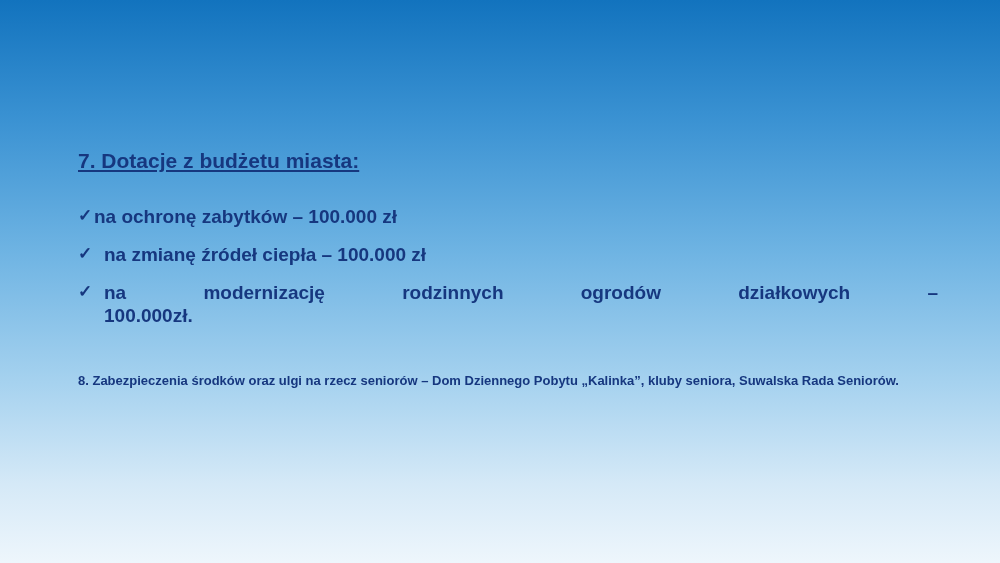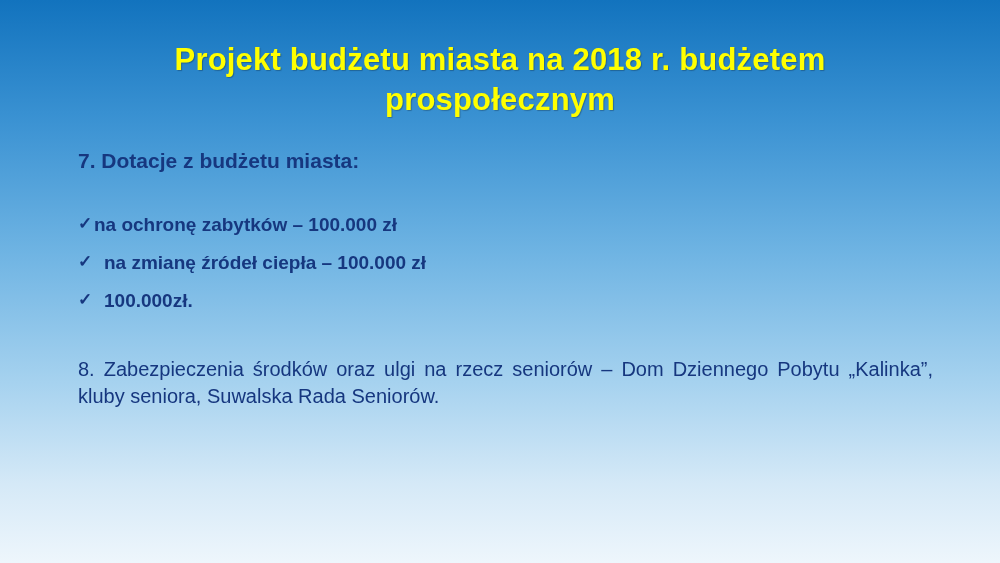--- a/index.html
+++ b/index.html
@@ -48,21 +48,22 @@
     left: 78px;
     width: 860px;
     color: #15347a;
   }
 
   .heading-item {
     font-size: 21px;
     font-weight: bold;
     color: #16377f;
     line-height: 1.2;
-    margin-bottom: 40px;
+    margin-bottom: 32px;
+    text-decoration: underline;
   }
 
   .bullets {
     margin: 0;
     padding: 0;
     list-style: none;
   }
 
   .bullet-row {
     display: flex;
@@ -96,59 +97,55 @@
   }
 
   .bullet-text.justify .line1 {
     display: block;
     text-align: justify;
     text-align-last: justify;
   }
 
   .closing {
     margin-top: 44px;
-    font-size: 20px;
-    font-weight: normal;
+    font-size: 13px;
+    font-weight: bold;
     color: #16377f;
     line-height: 1.35;
     text-align: justify;
     text-align-last: left;
     width: 855px;
   }
 </style>
 </head>
 <body>
 
 <div class="slide">
 
-  <div class="title">
-    <span>Projekt budżetu miasta na 2018 r. budżetem</span>
-    <br>
-    <span>prospołecznym</span>
-  </div>
 
   <div class="body-area">
 
     <div class="heading-item">7. Dotacje z budżetu miasta:</div>
 
     <ul class="bullets">
 
       <li class="bullet-row">
         <span class="bullet-mark">✓</span>
         <span class="bullet-text">na ochronę zabytków – 100.000 zł</span>
       </li>
 
       <li class="bullet-row indent">
         <span class="bullet-mark">✓</span>
         <span class="bullet-text">na zmianę źródeł ciepła – 100.000 zł</span>
       </li>
 
       <li class="bullet-row indent">
         <span class="bullet-mark">✓</span>
         <span class="bullet-text justify">
+          <span class="line1">na    modernizację    rodzinnych    ogrodów    działkowych    –</span>
           <span class="line2">100.000zł.</span>
         </span>
       </li>
 
     </ul>
 
     <div class="closing">8. Zabezpieczenia środków oraz ulgi na rzecz seniorów – Dom Dziennego Pobytu „Kalinka”, kluby seniora, Suwalska Rada Seniorów.</div>
 
   </div>
 

